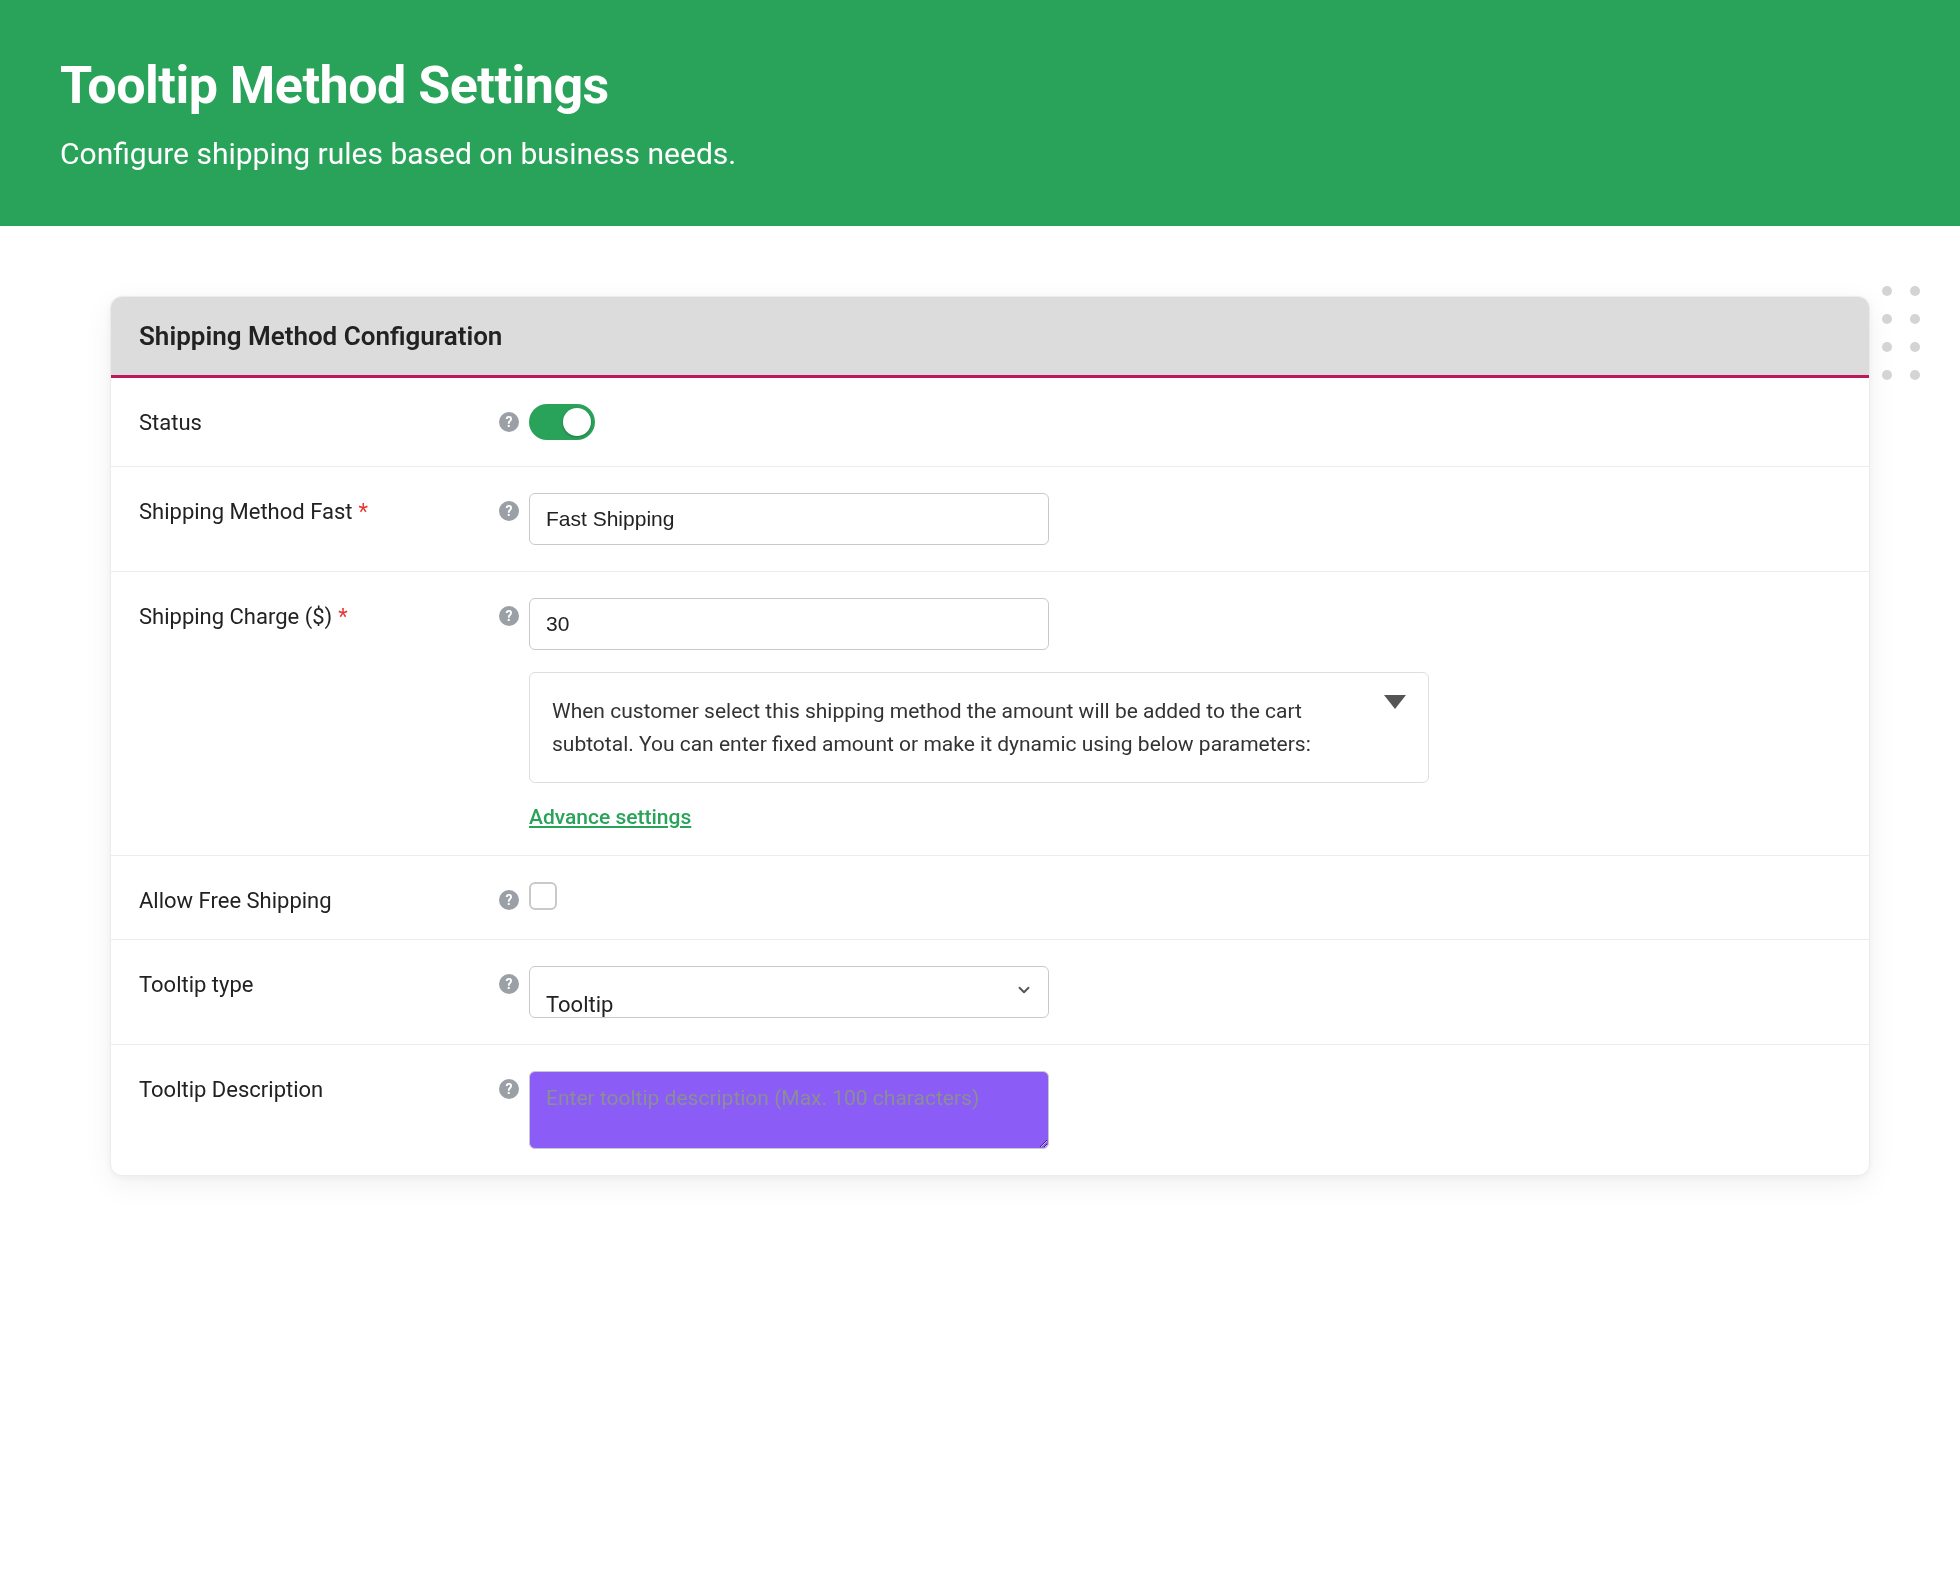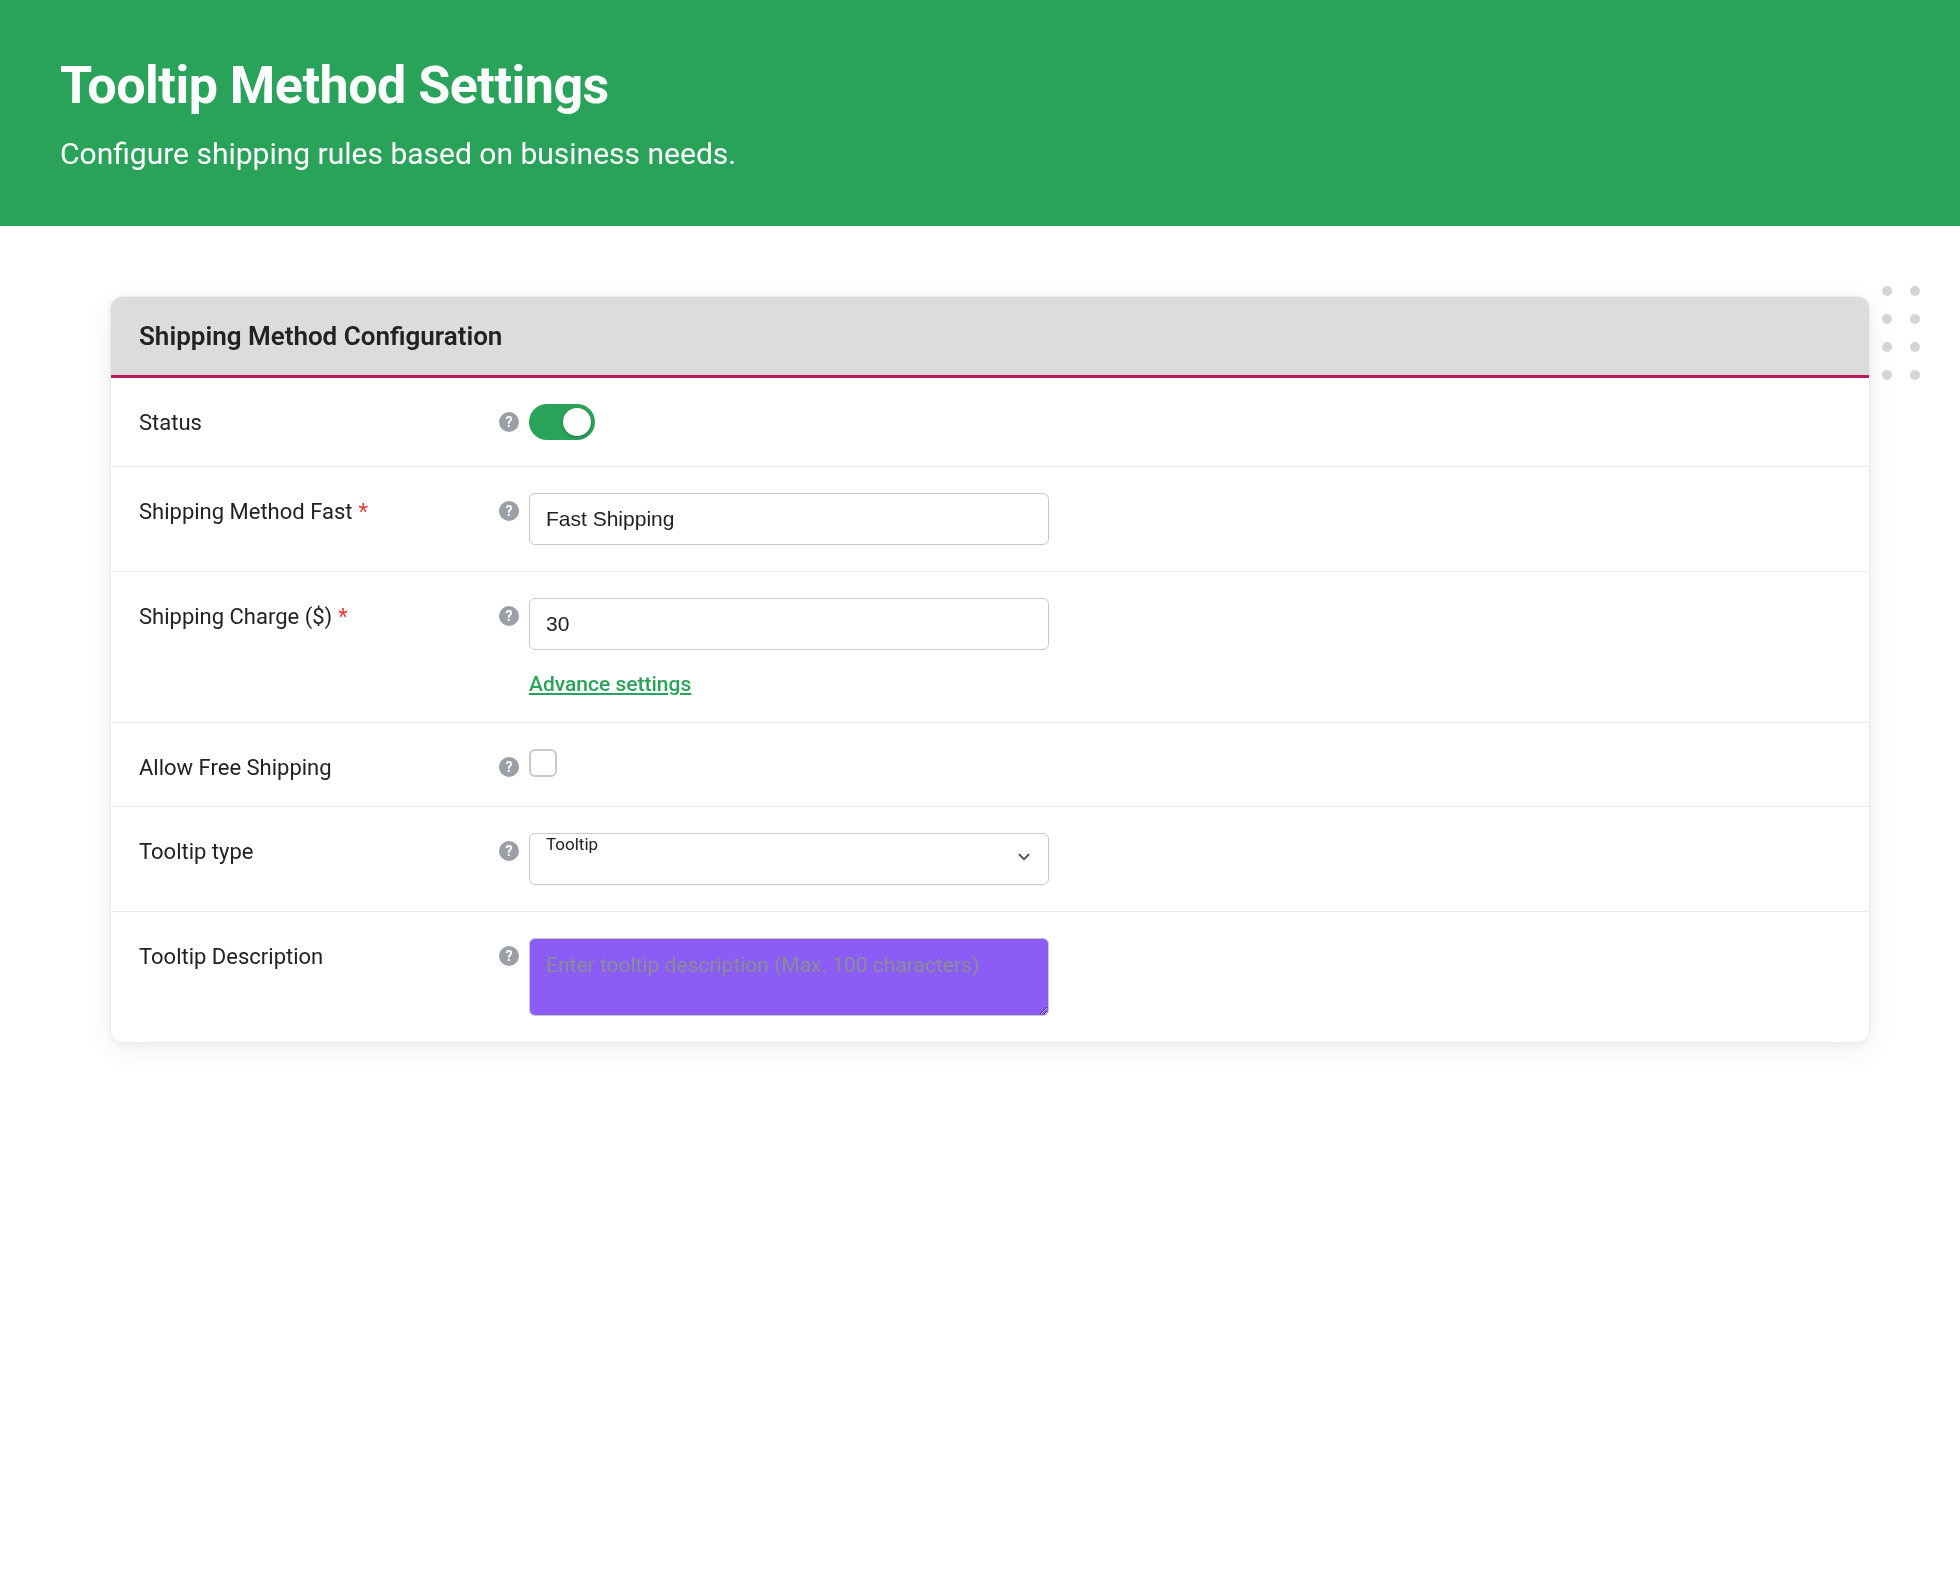--- a/index.html
+++ b/index.html
@@ -165,22 +165,22 @@
   }
 
   .select-wrap {
     width: 520px; position: relative;
   }
   .select {
     width: 100%; height: 52px;
     border: 1px solid #c9c9c9;
     border-radius: 6px;
     padding: 0 48px 0 16px;
-    font-size: 17px; color:#222; background:#fff;
-    display:flex; align-items:flex-start; cursor:pointer;
+    font-size: 22px; color:#222; background:#fff;
+    display:flex; align-items:flex-end; cursor:pointer;
   }
   .select-wrap .chev {
     position:absolute; right:16px; top:50%; transform: translateY(-50%);
     pointer-events:none;
   }
   .chev svg { width: 18px; height: 18px; stroke: #555; }
 
   .textarea {
     width: 520px;
     min-height: 60px;
@@ -249,20 +249,26 @@
     <div class="row">
       <div class="label-col">
         <span>Shipping Charge ($)</span>
         <span class="req">*</span>
       </div>
       <div class="help-col">
         <div class="help-icon">?</div>
       </div>
       <div class="field-col">
         <input class="text-input" value="30" style="">
+        <div class="info-box">
+          <span>When customer select this shipping method the amount will be added to the cart subtotal. You can enter fixed amount or make it dynamic using below parameters:</span>
+          <div class="caret">
+              <div class="caret-down"></div>
+            </div>
+        </div>
         <a class="advance-link">Advance settings</a>
       </div>
     </div>
 
     <div class="row">
       <div class="label-col">
         <span>Allow Free Shipping</span>
       </div>
       <div class="help-col">
         <div class="help-icon">?</div>

